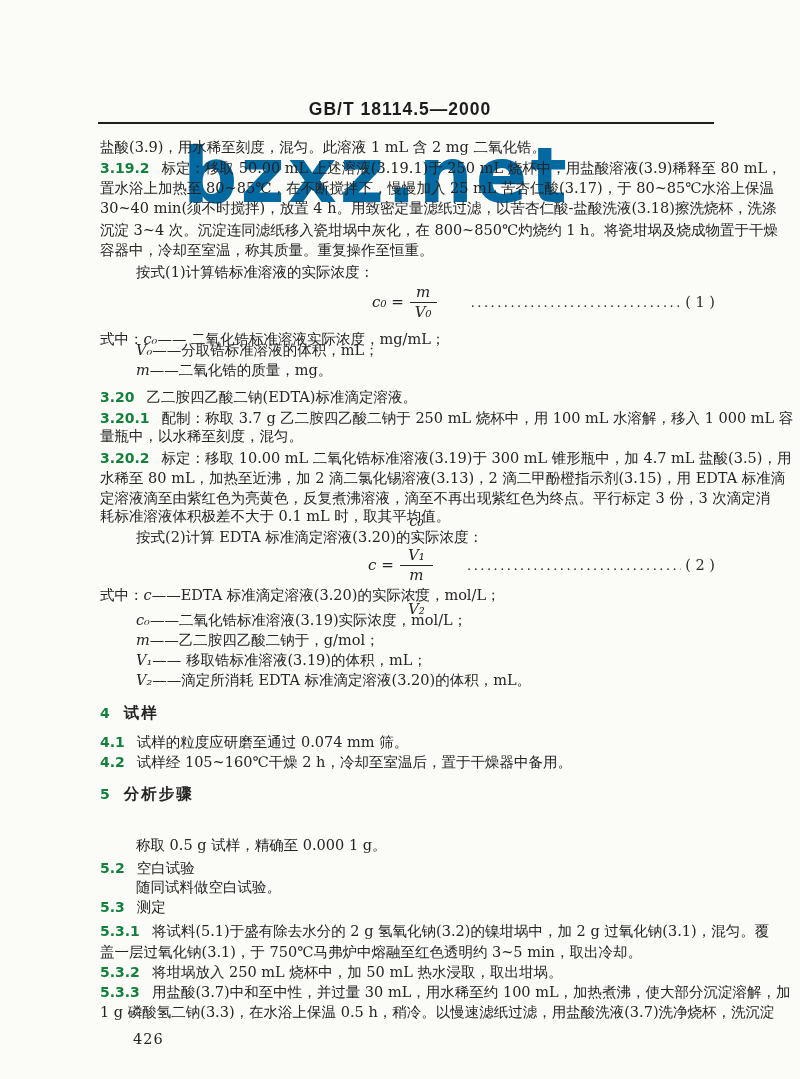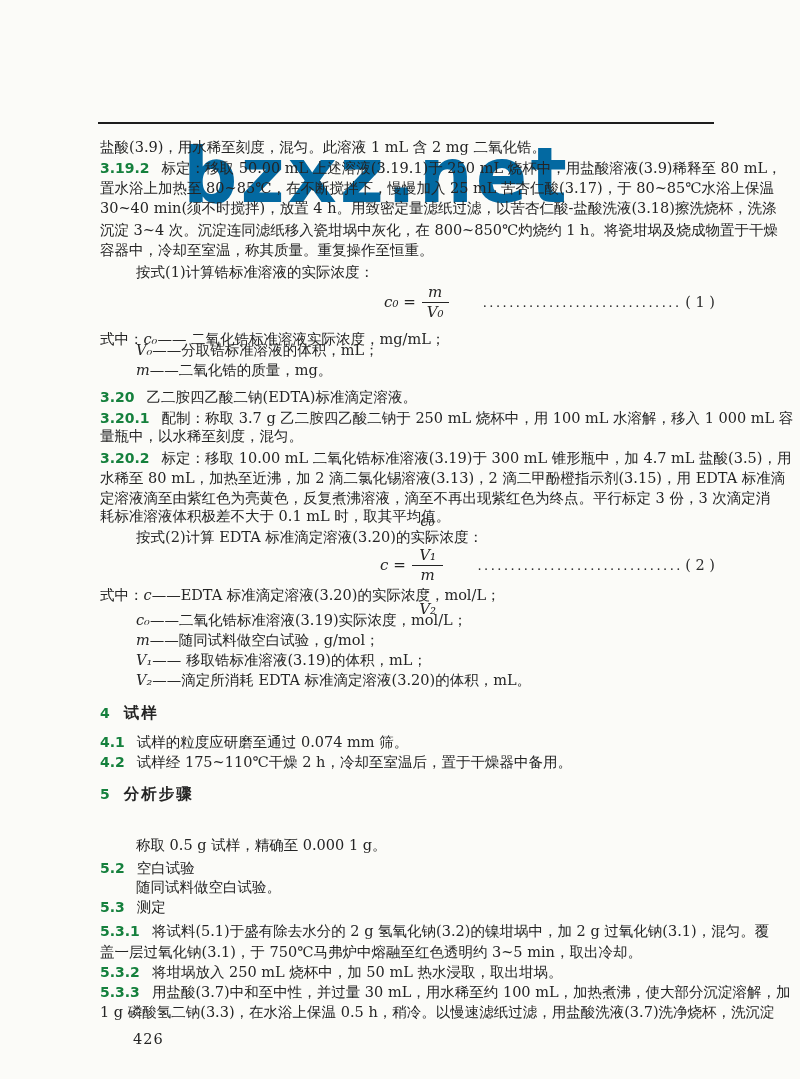--- a/index.html
+++ b/index.html
@@ -44,21 +44,21 @@
   }
   .cnum:empty{margin-right:0;}
   .sym{font-style:italic;font-family:"DejaVu Serif", serif;}
   .formula{
     position:absolute;left:100px;width:615px;
     display:flex;align-items:center;z-index:2;
     font-size:15px;
   }
   .f1{top:282px;height:40px;padding-left:272px;box-sizing:border-box;}
   .f2{top:545px;height:40px;padding-left:268px;box-sizing:border-box;}
-  .flhs{font-style:italic;font-family:"DejaVu Serif", serif;margin-right:6px;white-space:nowrap;margin-left:12px;}
+  .flhs{font-style:italic;font-family:"DejaVu Serif", serif;margin-right:6px;white-space:nowrap;}
   .frac{display:inline-block;text-align:center;vertical-align:middle;font-style:italic;font-family:"DejaVu Serif", serif;}
   .frac .fnum{display:block;padding:0 5px 1px 5px;border-bottom:1.4px solid #242424;line-height:17px;}
   .frac .fden{display:block;padding:1px 5px 0 5px;line-height:17px;}
   .dots{
     flex:1 1 auto;overflow:hidden;white-space:nowrap;
     margin:0 4px 0 34px;letter-spacing:2.5px;
     font-size:13px;color:#2a2a2a;
   }
   .flabel{white-space:nowrap;font-size:14.5px;color:#2a2a2a;}
   .pgnum{
@@ -66,20 +66,21 @@
     font-size:14.5px;letter-spacing:1px;z-index:2;
   }
 </style>
 </head>
 <body>
 
 <div class="page">
 
   <div class="wm">bzxz.net</div>
 
+  <div class="hdr">GB/T 18114.5—2000</div>
   <div class="rule"></div>
 
   <div class="ln" style="top:137px"><span class="cnum"></span><span></span><span class="sym"></span><span>盐酸(3.9)，用水稀至刻度，混匀。此溶液 1 mL 含 2 mg 二氧化锆。</span></div>
   <div class="ln" style="top:158px"><span class="cnum">3.19.2</span><span></span><span class="sym"></span><span>标定：移取 50.00 mL 上述溶液(3.19.1)于 250 mL 烧杯中，用盐酸溶液(3.9)稀释至 80 mL，</span></div>
   <div class="ln" style="top:178px"><span class="cnum"></span><span></span><span class="sym"></span><span>置水浴上加热至 80~85℃，在不断搅拌下，慢慢加入 25 mL 苦杏仁酸(3.17)，于 80~85℃水浴上保温</span></div>
   <div class="ln" style="top:198px"><span class="cnum"></span><span></span><span class="sym"></span><span>30~40 min(须不时搅拌)，放置 4 h。用致密定量滤纸过滤，以苦杏仁酸-盐酸洗液(3.18)擦洗烧杯，洗涤</span></div>
   <div class="ln" style="top:220px"><span class="cnum"></span><span></span><span class="sym"></span><span>沉淀 3~4 次。沉淀连同滤纸移入瓷坩埚中灰化，在 800~850℃灼烧约 1 h。将瓷坩埚及烧成物置于干燥</span></div>
   <div class="ln" style="top:240px"><span class="cnum"></span><span></span><span class="sym"></span><span>容器中，冷却至室温，称其质量。重复操作至恒重。</span></div>
   <div class="ln ind" style="top:262px"><span class="cnum"></span><span></span><span class="sym"></span><span>按式(1)计算锆标准溶液的实际浓度：</span></div>
 
@@ -110,27 +111,27 @@
     <span class="frac">
       <span class="fnum">c₀ · V₁</span>
       <span class="fden">m · V₂</span>
     </span>
     <span class="dots">......................................................</span>
     <span class="flabel">( 2 )</span>
   </div>
 
   <div class="ln" style="top:585px"><span class="cnum"></span><span>式中：</span><span class="sym">c</span><span>——EDTA 标准滴定溶液(3.20)的实际浓度，mol/L；</span></div>
   <div class="ln ind" style="top:610px"><span class="cnum"></span><span></span><span class="sym">c₀</span><span>——二氧化锆标准溶液(3.19)实际浓度，mol/L；</span></div>
-  <div class="ln ind" style="top:630px"><span class="cnum"></span><span></span><span class="sym">m</span><span>——随同试料做空白试验，g/mol；</span></div>
+  <div class="ln ind" style="top:630px"><span class="cnum"></span><span></span><span class="sym">m</span><span>——乙二胺四乙酸二钠于，g/mol；</span></div>
   <div class="ln ind" style="top:650px"><span class="cnum"></span><span></span><span class="sym">V₁</span><span>—— 移取锆标准溶液(3.19)的体积，mL；</span></div>
   <div class="ln ind" style="top:670px"><span class="cnum"></span><span></span><span class="sym">V₂</span><span>——滴定所消耗 EDTA 标准滴定溶液(3.20)的体积，mL。</span></div>
 
   <div class="ln hd" style="top:703px"><span class="cnum">4</span><span></span><span class="sym"></span><span>试样</span></div>
   <div class="ln" style="top:732px"><span class="cnum">4.1</span><span></span><span class="sym"></span><span>试样的粒度应研磨至通过 0.074 mm 筛。</span></div>
-  <div class="ln" style="top:752px"><span class="cnum">4.2</span><span></span><span class="sym"></span><span>试样经 175~110℃干燥 2 h，冷却至室温后，置于干燥器中备用。</span></div>
+  <div class="ln" style="top:752px"><span class="cnum">4.2</span><span></span><span class="sym"></span><span>试样经 105~160℃干燥 2 h，冷却至室温后，置于干燥器中备用。</span></div>
   <div class="ln hd" style="top:784px"><span class="cnum">5</span><span></span><span class="sym"></span><span>分析步骤</span></div>
   <div class="ln ind" style="top:835px"><span class="cnum"></span><span></span><span class="sym"></span><span>称取 0.5 g 试样，精确至 0.000 1 g。</span></div>
   <div class="ln" style="top:858px"><span class="cnum">5.2</span><span></span><span class="sym"></span><span>空白试验</span></div>
   <div class="ln ind" style="top:877px"><span class="cnum"></span><span></span><span class="sym"></span><span>随同试料做空白试验。</span></div>
   <div class="ln" style="top:897px"><span class="cnum">5.3</span><span></span><span class="sym"></span><span>测定</span></div>
   <div class="ln" style="top:921px"><span class="cnum">5.3.1</span><span></span><span class="sym"></span><span>将试料(5.1)于盛有除去水分的 2 g 氢氧化钠(3.2)的镍坩埚中，加 2 g 过氧化钠(3.1)，混匀。覆</span></div>
   <div class="ln" style="top:942px"><span class="cnum"></span><span></span><span class="sym"></span><span>盖一层过氧化钠(3.1)，于 750℃马弗炉中熔融至红色透明约 3~5 min，取出冷却。</span></div>
   <div class="ln" style="top:962px"><span class="cnum">5.3.2</span><span></span><span class="sym"></span><span>将坩埚放入 250 mL 烧杯中，加 50 mL 热水浸取，取出坩埚。</span></div>
   <div class="ln" style="top:982px"><span class="cnum">5.3.3</span><span></span><span class="sym"></span><span>用盐酸(3.7)中和至中性，并过量 30 mL，用水稀至约 100 mL，加热煮沸，使大部分沉淀溶解，加</span></div>
   <div class="ln" style="top:1002px"><span class="cnum"></span><span></span><span class="sym"></span><span>1 g 磷酸氢二钠(3.3)，在水浴上保温 0.5 h，稍冷。以慢速滤纸过滤，用盐酸洗液(3.7)洗净烧杯，洗沉淀</span></div>

